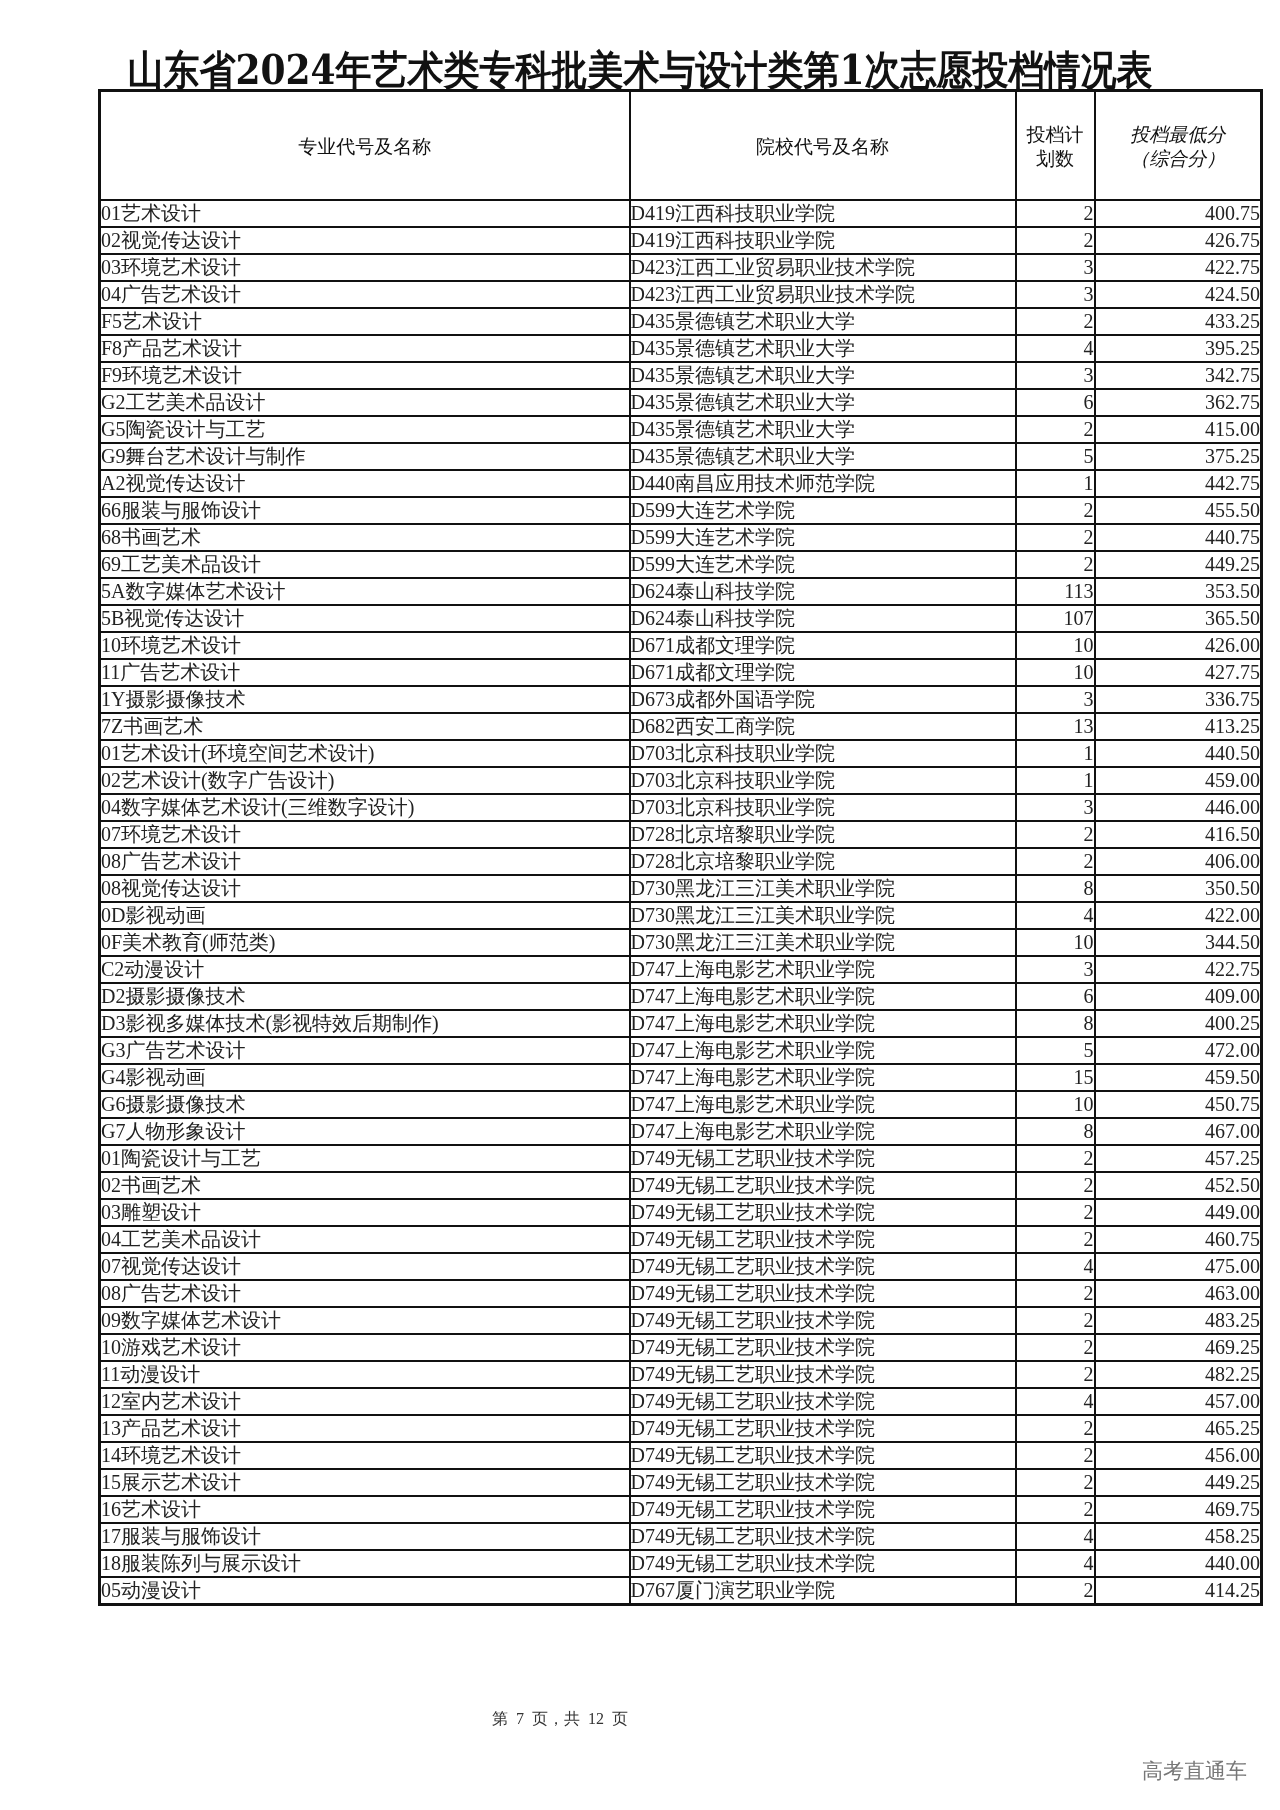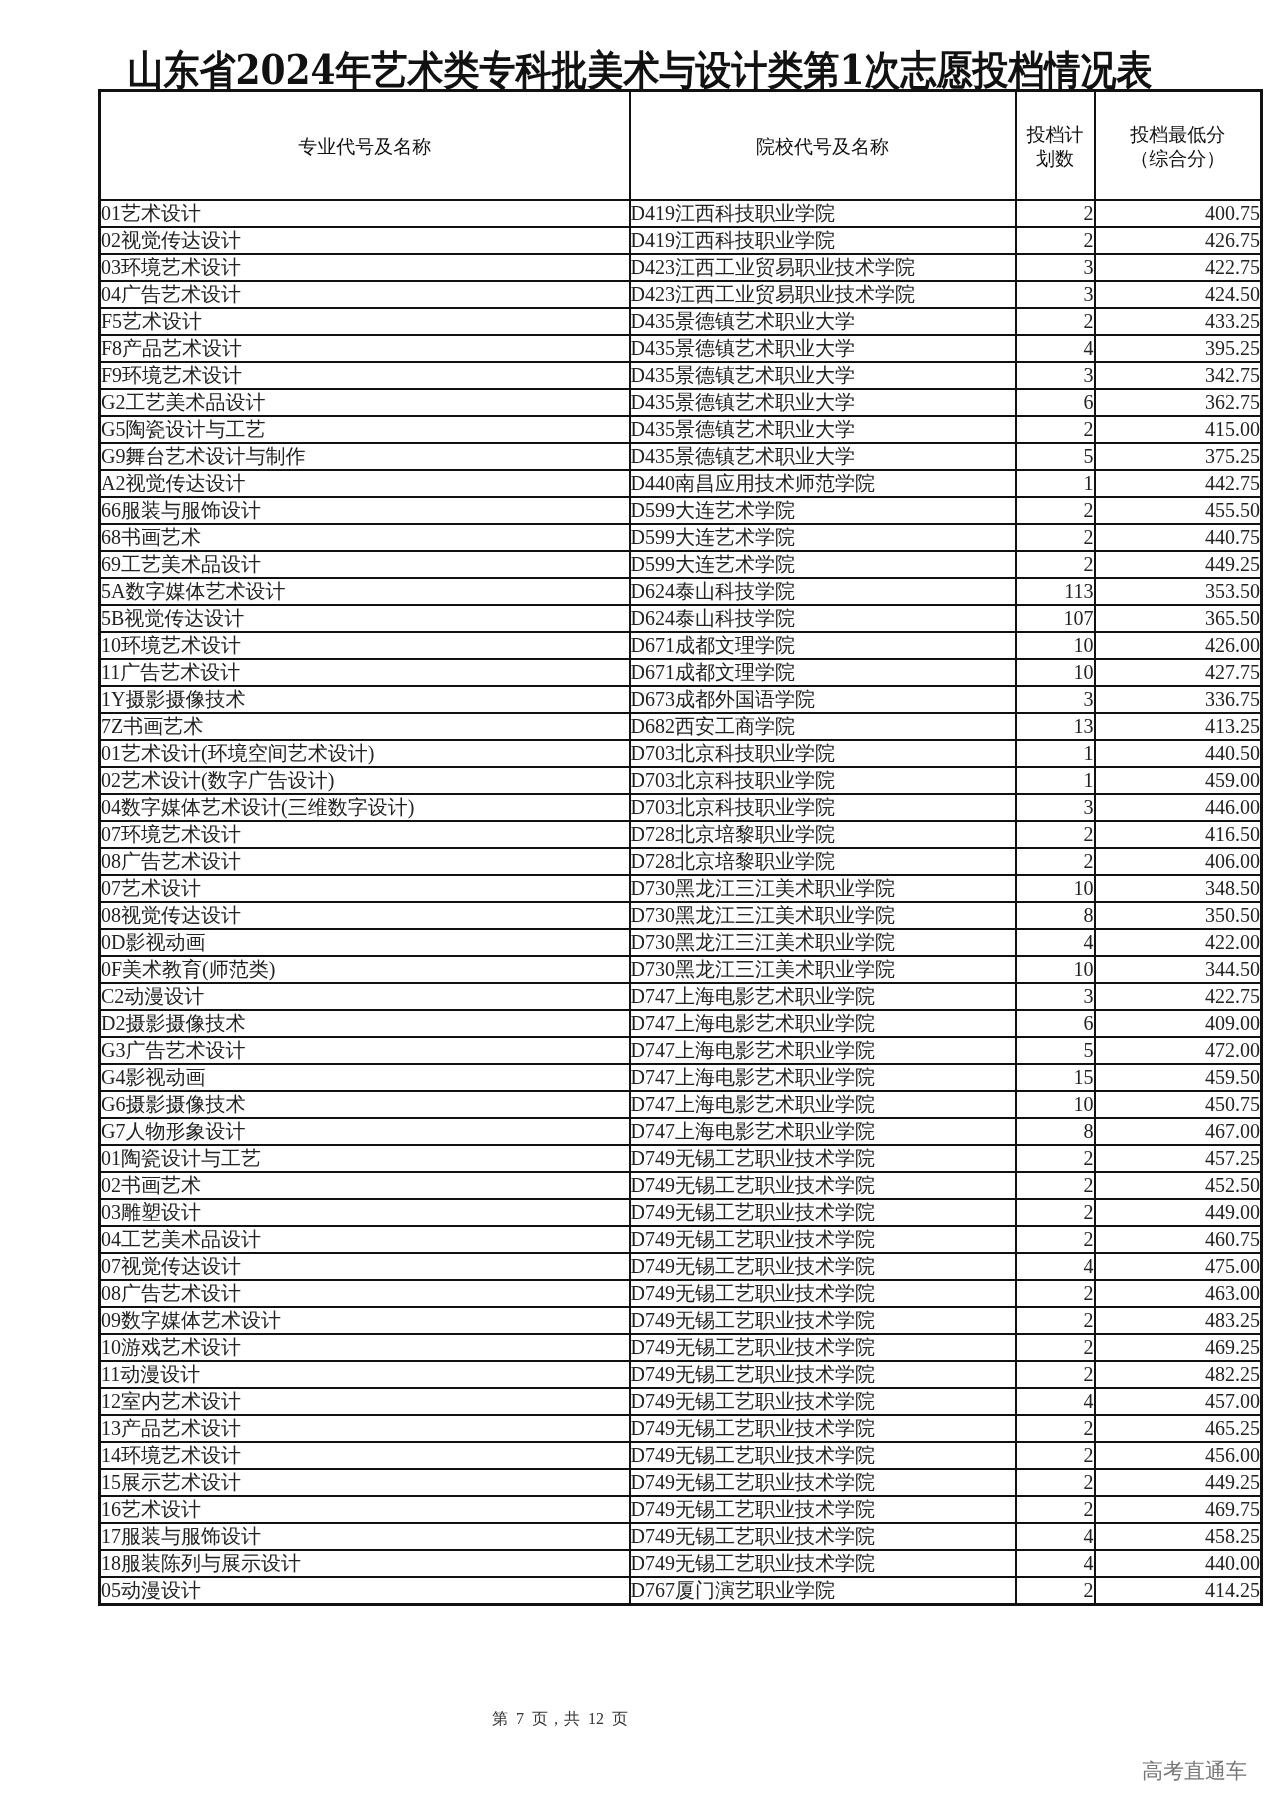--- a/index.html
+++ b/index.html
@@ -50,21 +50,21 @@
     <col style="width:530px">
     <col style="width:386px">
     <col style="width:79px">
     <col style="width:167px">
   </colgroup>
   <thead>
     <tr>
       <th>专业代号及名称</th>
       <th>院校代号及名称</th>
       <th class="narrow">投档计划数</th>
-      <th class="narrow" style="padding:0 32px;">投档最低分（综合分）</th>
+      <th class="narrow" style="padding:0 32px;font-style:italic;">投档最低分（综合分）</th>
     </tr>
   </thead>
   <tbody id="rows">
       <tr>
         <td class="major">01艺术设计</td>
         <td class="school">D419江西科技职业学院</td>
         <td class="plan">2</td>
         <td class="score">400.75</td>
       </tr>
       <tr>
@@ -205,26 +205,20 @@
         <td class="plan">2</td>
         <td class="score">416.50</td>
       </tr>
       <tr>
         <td class="major">08广告艺术设计</td>
         <td class="school">D728北京培黎职业学院</td>
         <td class="plan">2</td>
         <td class="score">406.00</td>
       </tr>
       <tr>
-        <td class="major">07艺术设计</td>
-        <td class="school">D730黑龙江三江美术职业学院</td>
-        <td class="plan">10</td>
-        <td class="score">348.50</td>
-      </tr>
-      <tr>
         <td class="major">08视觉传达设计</td>
         <td class="school">D730黑龙江三江美术职业学院</td>
         <td class="plan">8</td>
         <td class="score">350.50</td>
       </tr>
       <tr>
         <td class="major">0D影视动画</td>
         <td class="school">D730黑龙江三江美术职业学院</td>
         <td class="plan">4</td>
         <td class="score">422.00</td>
@@ -239,20 +233,26 @@
         <td class="major">C2动漫设计</td>
         <td class="school">D747上海电影艺术职业学院</td>
         <td class="plan">3</td>
         <td class="score">422.75</td>
       </tr>
       <tr>
         <td class="major">D2摄影摄像技术</td>
         <td class="school">D747上海电影艺术职业学院</td>
         <td class="plan">6</td>
         <td class="score">409.00</td>
+      </tr>
+      <tr>
+        <td class="major">D3影视多媒体技术(影视特效后期制作)</td>
+        <td class="school">D747上海电影艺术职业学院</td>
+        <td class="plan">8</td>
+        <td class="score">400.25</td>
       </tr>
       <tr>
         <td class="major">G3广告艺术设计</td>
         <td class="school">D747上海电影艺术职业学院</td>
         <td class="plan">5</td>
         <td class="score">472.00</td>
       </tr>
       <tr>
         <td class="major">G4影视动画</td>
         <td class="school">D747上海电影艺术职业学院</td>

